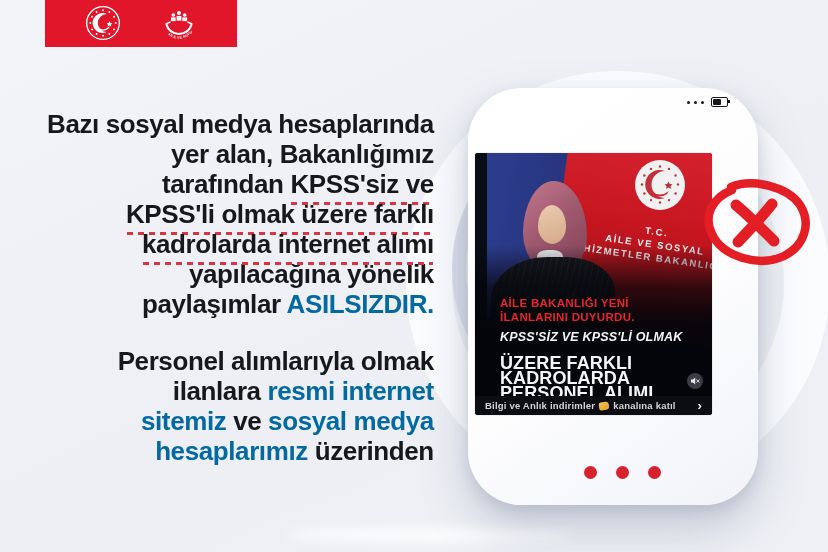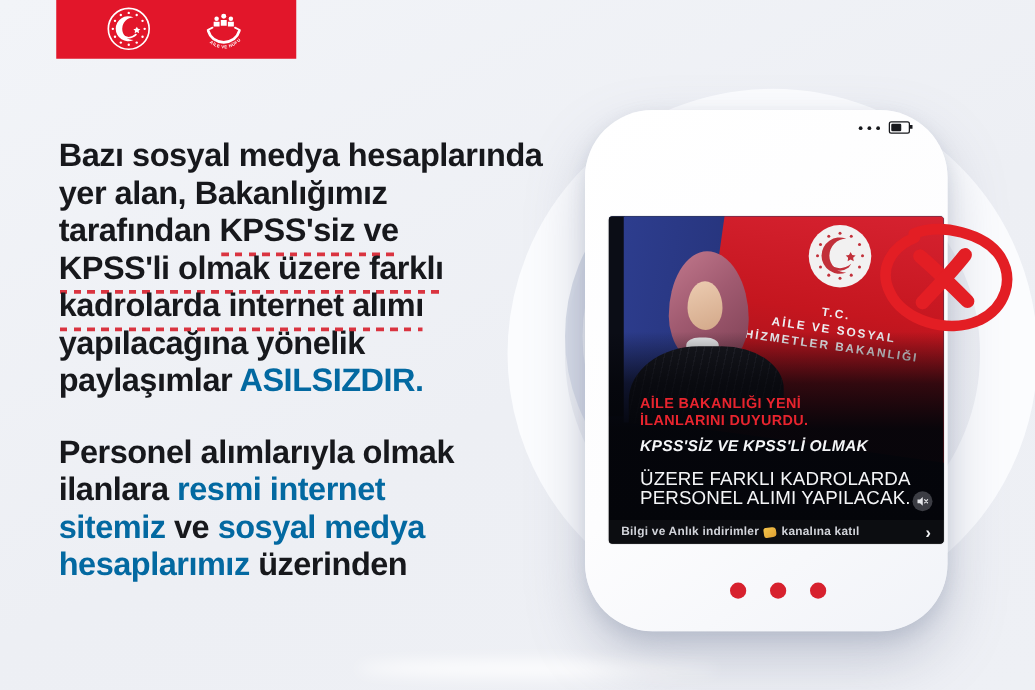--- a/index.html
+++ b/index.html
@@ -15,38 +15,38 @@
     border:14px solid rgba(210,216,229,.85);border-radius:50%;z-index:1;box-sizing:border-box;}
   .floor-glow{position:absolute;left:285px;top:528px;width:290px;height:14px;border-radius:50%;
     background:rgba(255,255,255,.85);filter:blur(6px);z-index:0;}
   
   .banner{position:absolute;left:45px;top:0;width:192px;height:47px;z-index:4;
     display:flex;align-items:center;justify-content:space-evenly;}
   .banner svg{display:block;}
   
   .copy{position:absolute;left:47px;top:109px;z-index:4;color:#17181c;
     font-weight:bold;font-size:26px;line-height:30px;letter-spacing:-0.4px;}
-  .copy .line{white-space:nowrap;}
+  .copy .line{white-space:nowrap;text-align:right;}
   .p2{margin-top:27px;}
   .red{color:#0369a1;}
   .dashed{position:relative;}
   .dashed::after{content:"";position:absolute;left:1px;right:1px;bottom:-6px;height:3px;
     background:repeating-linear-gradient(90deg,#da3440 0 6px,rgba(0,0,0,0) 6px 11px);}
   
   .phone{position:absolute;left:468px;top:88px;width:290px;height:417px;z-index:3;
     background:linear-gradient(145deg,#ffffff 0%,#fdfdfe 55%,#f1f3f8 100%);
     border-radius:54px;
     box-shadow:0 22px 45px rgba(125,135,160,.38),0 6px 14px rgba(125,135,160,.22);}
   .statusbar{position:absolute;right:30px;top:9px;display:flex;align-items:center;gap:4px;}
   .sb-dot{width:3px;height:3px;background:#17181c;border-radius:50%;}
   .batt{margin-left:3px;width:15px;height:8px;border:1px solid #17181c;border-radius:2px;position:relative;}
   .batt::before{content:"";position:absolute;left:1px;top:1px;bottom:1px;width:8px;background:#17181c;border-radius:1px;}
   .batt::after{content:"";position:absolute;right:-3px;top:2px;width:2px;height:3px;background:#17181c;}
-  .screen{position:absolute;left:19px;top:65px;width:268px;height:262px;border-radius:3px;
-    overflow:hidden;background:#000;box-shadow:0 0 0 1px rgba(0,0,0,.05);margin-top:20px;}
+  .screen{position:absolute;left:7px;top:65px;width:237px;height:262px;border-radius:3px;
+    overflow:hidden;background:#000;box-shadow:0 0 0 1px rgba(0,0,0,.05);}
   .video{position:relative;width:100%;height:243px;overflow:hidden;
     background:linear-gradient(180deg,#27346e 0%,#1e2a5c 40%,#0a0d1c 78%,#05060c 100%);}
   .curtain{position:absolute;left:0;top:0;width:13px;height:160px;background:#0b0d16;}
   .bluepanel{position:absolute;left:12px;top:0;width:118px;height:165px;
     background:linear-gradient(100deg,#2d3d8e 0%,#27357e 60%,#1d2a66 100%);}
   .wall{position:absolute;left:96px;top:-24px;width:205px;height:195px;
     background:linear-gradient(180deg,#d62230 0%,#c5161f 45%,#8e1019 100%);
     transform:rotate(8deg);transform-origin:top left;}
   .emblem{position:absolute;left:158px;top:5px;width:54px;height:54px;}
   .walltext{position:absolute;left:96px;top:72px;width:168px;transform:rotate(8deg);
@@ -59,22 +59,22 @@
     border-radius:50% 50% 48% 52%/55% 55% 45% 45%;}
   .neck{position:absolute;left:62px;top:97px;width:26px;height:16px;background:#e9eaec;border-radius:40%;}
   .jacket{position:absolute;left:16px;top:104px;width:124px;height:62px;
     background:repeating-linear-gradient(102deg,#17181e 0 5px,#24252d 5px 6px);
     border-radius:45% 40% 0 0/70% 55% 0 0;}
   .fade{position:absolute;left:0;top:0;right:0;bottom:0;
     background:linear-gradient(180deg,rgba(4,5,10,0) 38%,rgba(4,5,10,.72) 55%,rgba(4,5,10,.97) 70%);}
   .headline{position:absolute;left:25px;top:144px;color:#e8242e;font-size:11.5px;line-height:13.5px;
     font-weight:bold;letter-spacing:.3px;}
   .claim1{position:absolute;left:25px;top:177px;color:#f4f5f7;font-size:12.5px;font-weight:bold;letter-spacing:.2px;font-style:italic;}
-  .claim23{position:absolute;left:25px;top:203px;color:#f4f5f7;font-size:15px;line-height:15px;
-    font-weight:normal;letter-spacing:.1px;}
+  .claim23{position:absolute;left:25px;top:203px;color:#f4f5f7;font-size:18px;line-height:15px;
+    font-weight:bold;letter-spacing:.1px;}
   .mute{position:absolute;right:9px;bottom:7px;width:16px;height:16px;border-radius:50%;
     background:rgba(115,117,125,.5);display:flex;align-items:center;justify-content:center;}
   .joinbar{position:absolute;left:0;bottom:0;width:100%;height:19px;background:#0c0d11;
     display:flex;align-items:center;padding:0 10px;box-sizing:border-box;
     color:#d2d4da;font-size:9.5px;font-weight:bold;letter-spacing:.2px;}
   .hand{width:10px;height:8px;margin:0 4px;border-radius:2px 3px 3px 2px;transform:rotate(-8deg);
     background:linear-gradient(145deg,#f4c44b,#dfa032);}
   .chev{margin-left:auto;color:#f0f1f3;font-size:13px;font-weight:bold;line-height:1;}
   .pdots{position:absolute;left:116px;top:378px;display:flex;gap:19px;}
   .pdot{width:13px;height:13px;border-radius:50%;background:#d7212e;}

